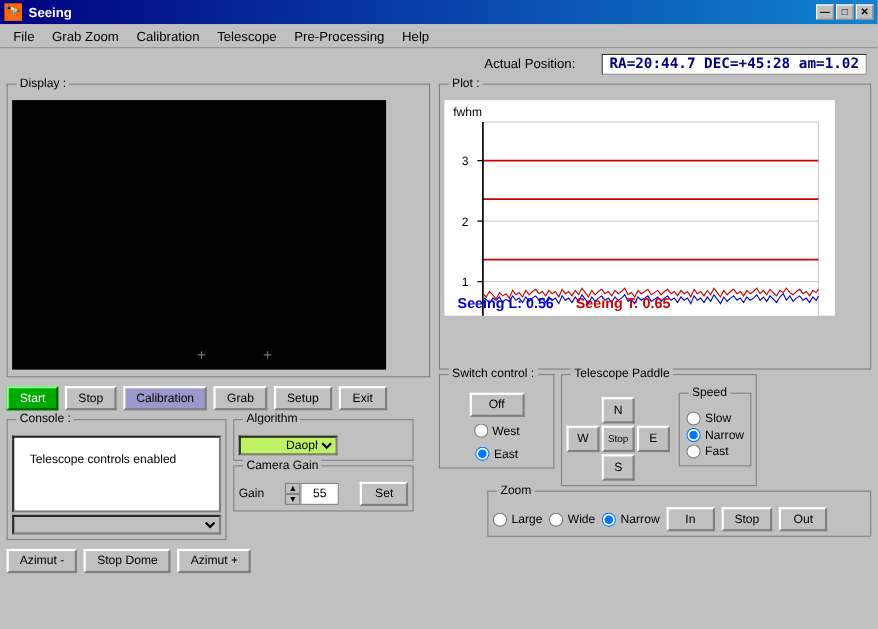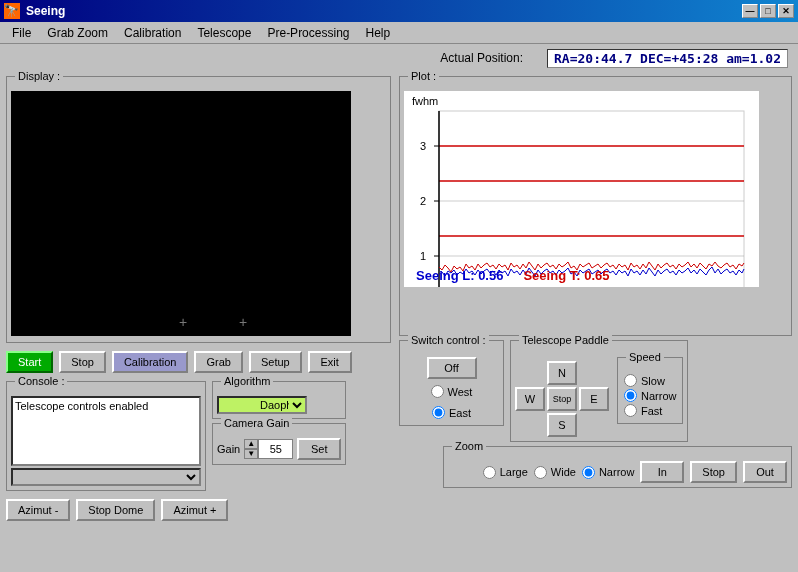--- a/index.html
+++ b/index.html
@@ -159,21 +159,21 @@
     .console-area {
       display: flex;
       flex-direction: column;
       gap: 2px;
     }
     .console-text {
       background: white;
       border: 2px inset #808080;
       height: 70px;
       width: 190px;
-      padding: 2px;
+      padding: 14px;
       font-size: 11px;
       overflow-y: auto;
     }
     .console-text p { font-size: 11px; }
 
     
     .right-panel {
       display: flex;
       flex-direction: column;
       gap: 4px;
@@ -208,21 +208,21 @@
       font-size: 11px;
       background: #bef264;
       border: 2px inset #808080;
       padding-left: 37px;
     }
 
     
     .gain-row {
       display: flex;
       align-items: center;
-      gap: 4px;
+      gap: 19px;
     }
     .spin-box {
       display: flex;
       align-items: center;
     }
     .spin-input {
       width: 35px;
       font-size: 11px;
       text-align: center;
       background: white;
@@ -281,21 +281,20 @@
     }
 
     
     .speed-group {}
 
     
     .zoom-row {
       display: flex;
       align-items: center;
       gap: 6px;
-      justify-content: flex-end;
     }
 
     
     .bottom-btns {
       display: flex;
       gap: 6px;
       padding: 4px 0;
     }
 
     

